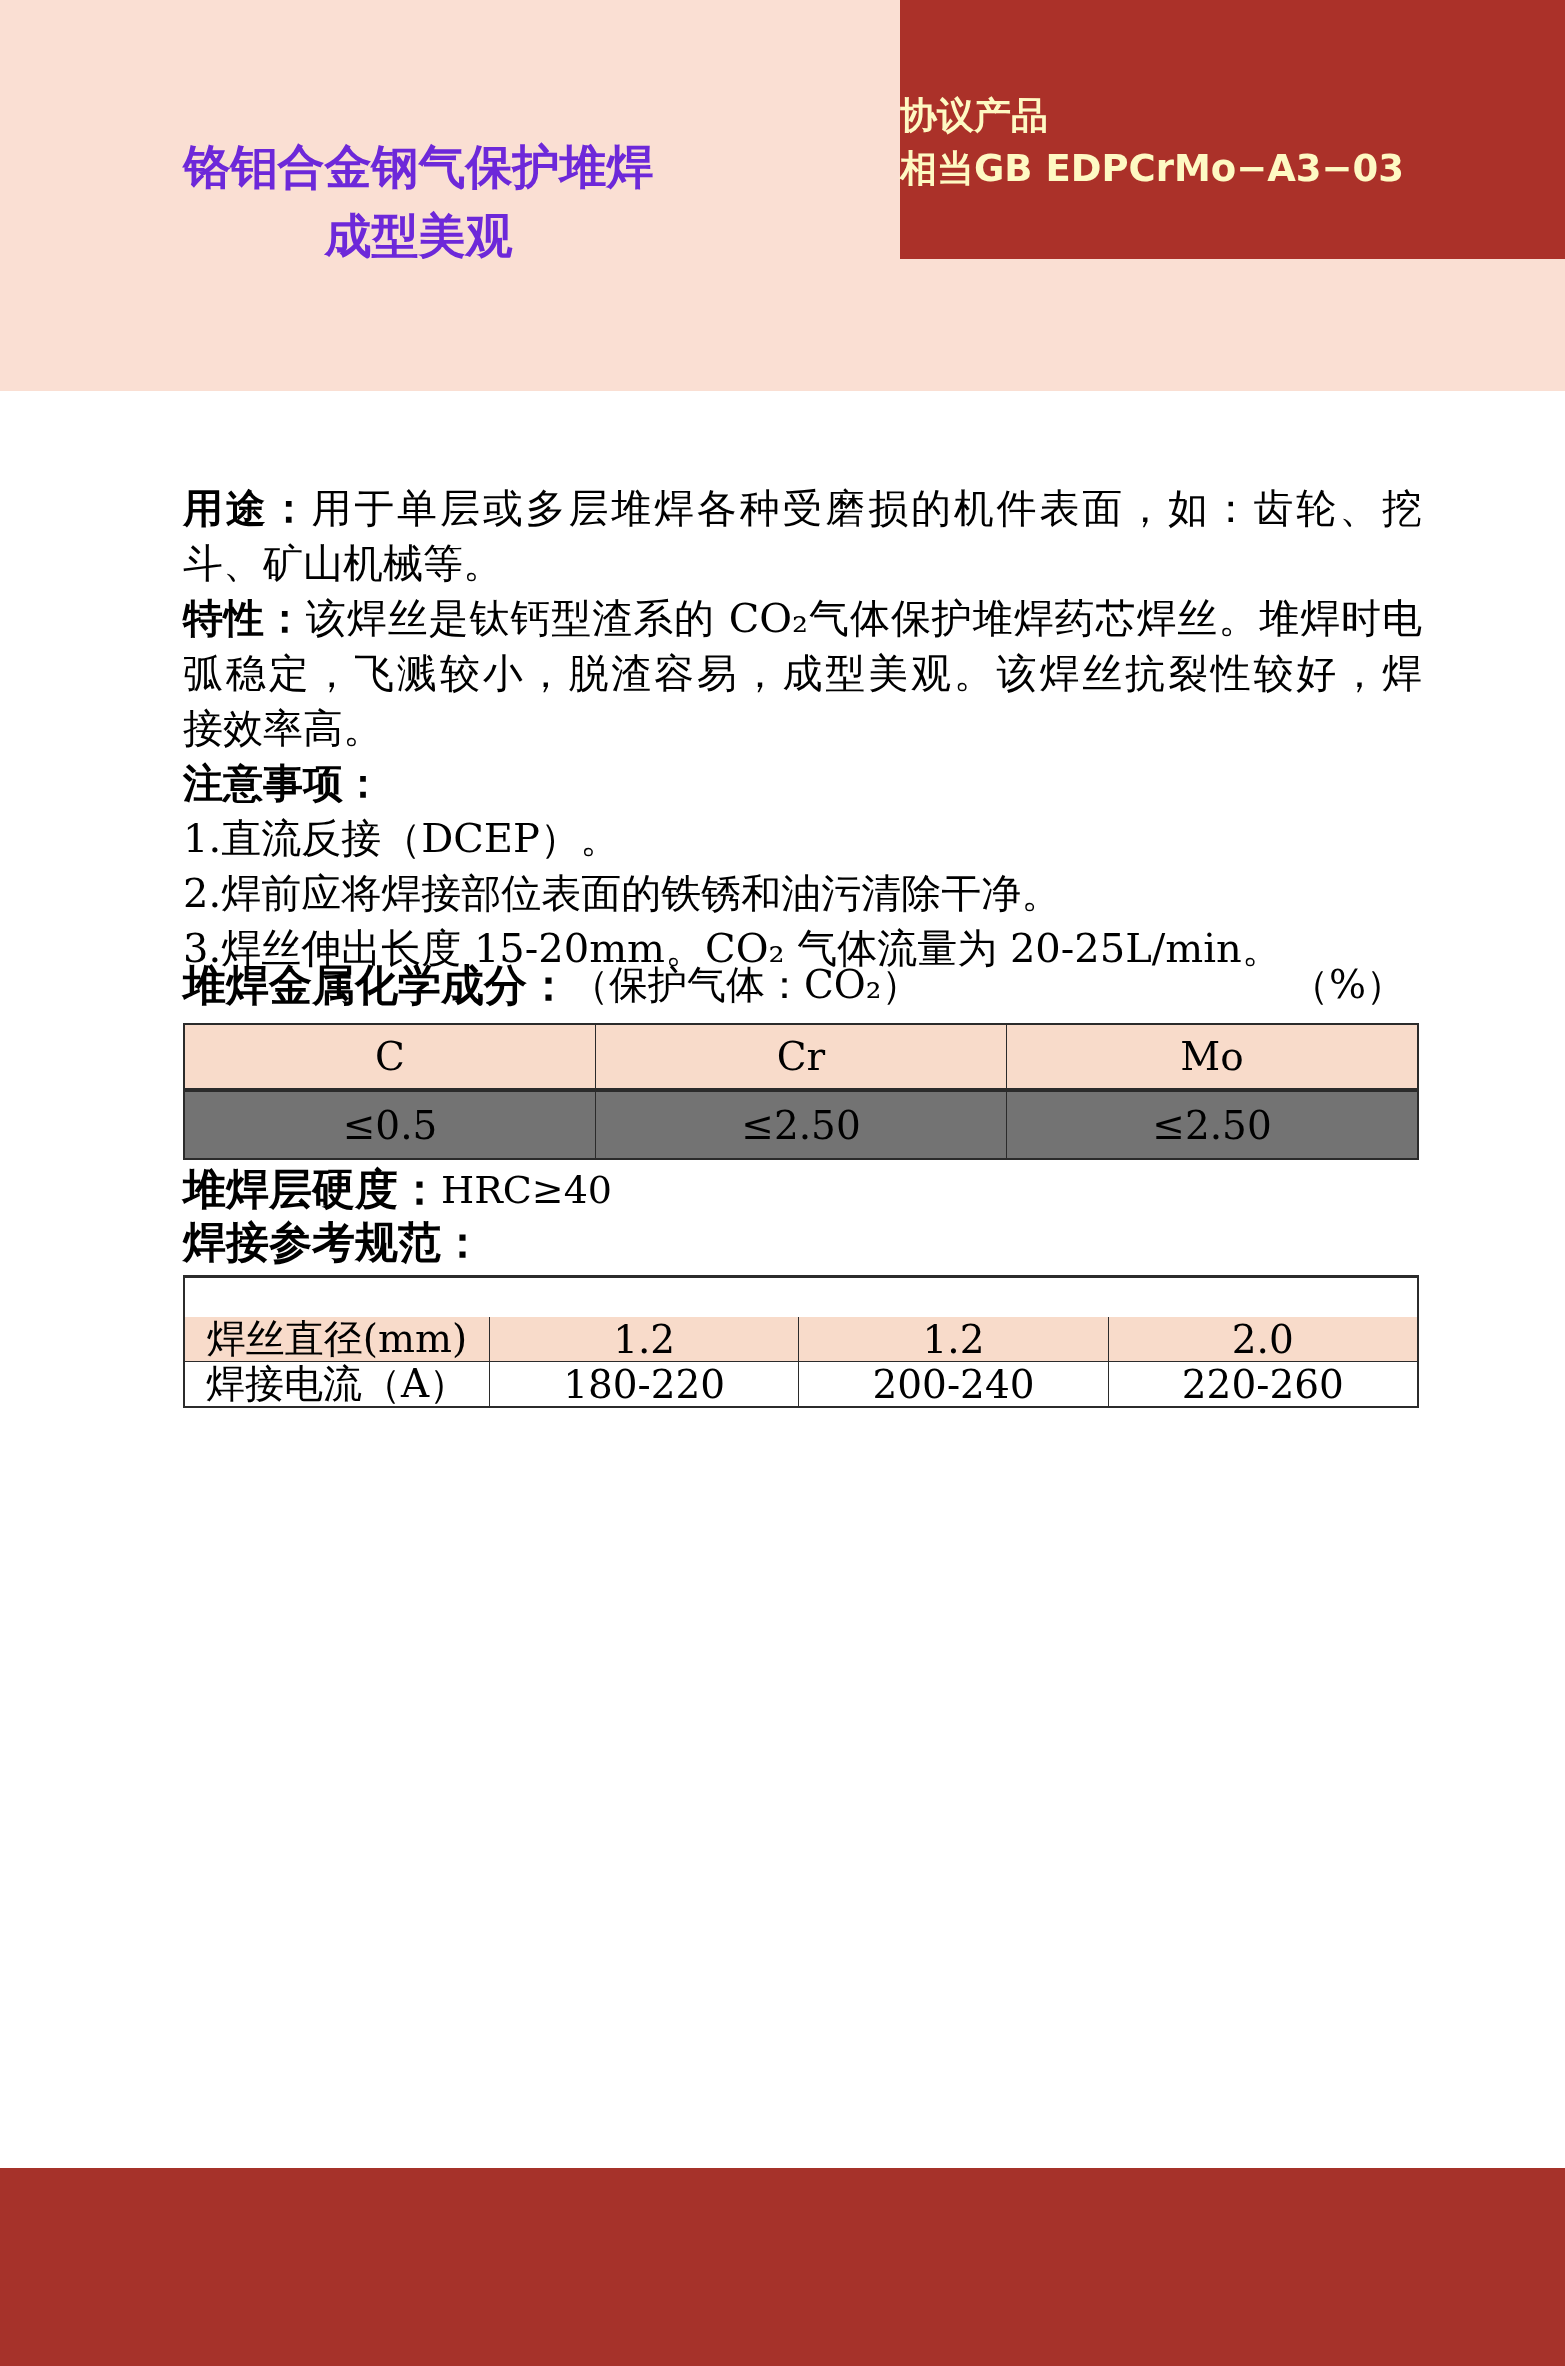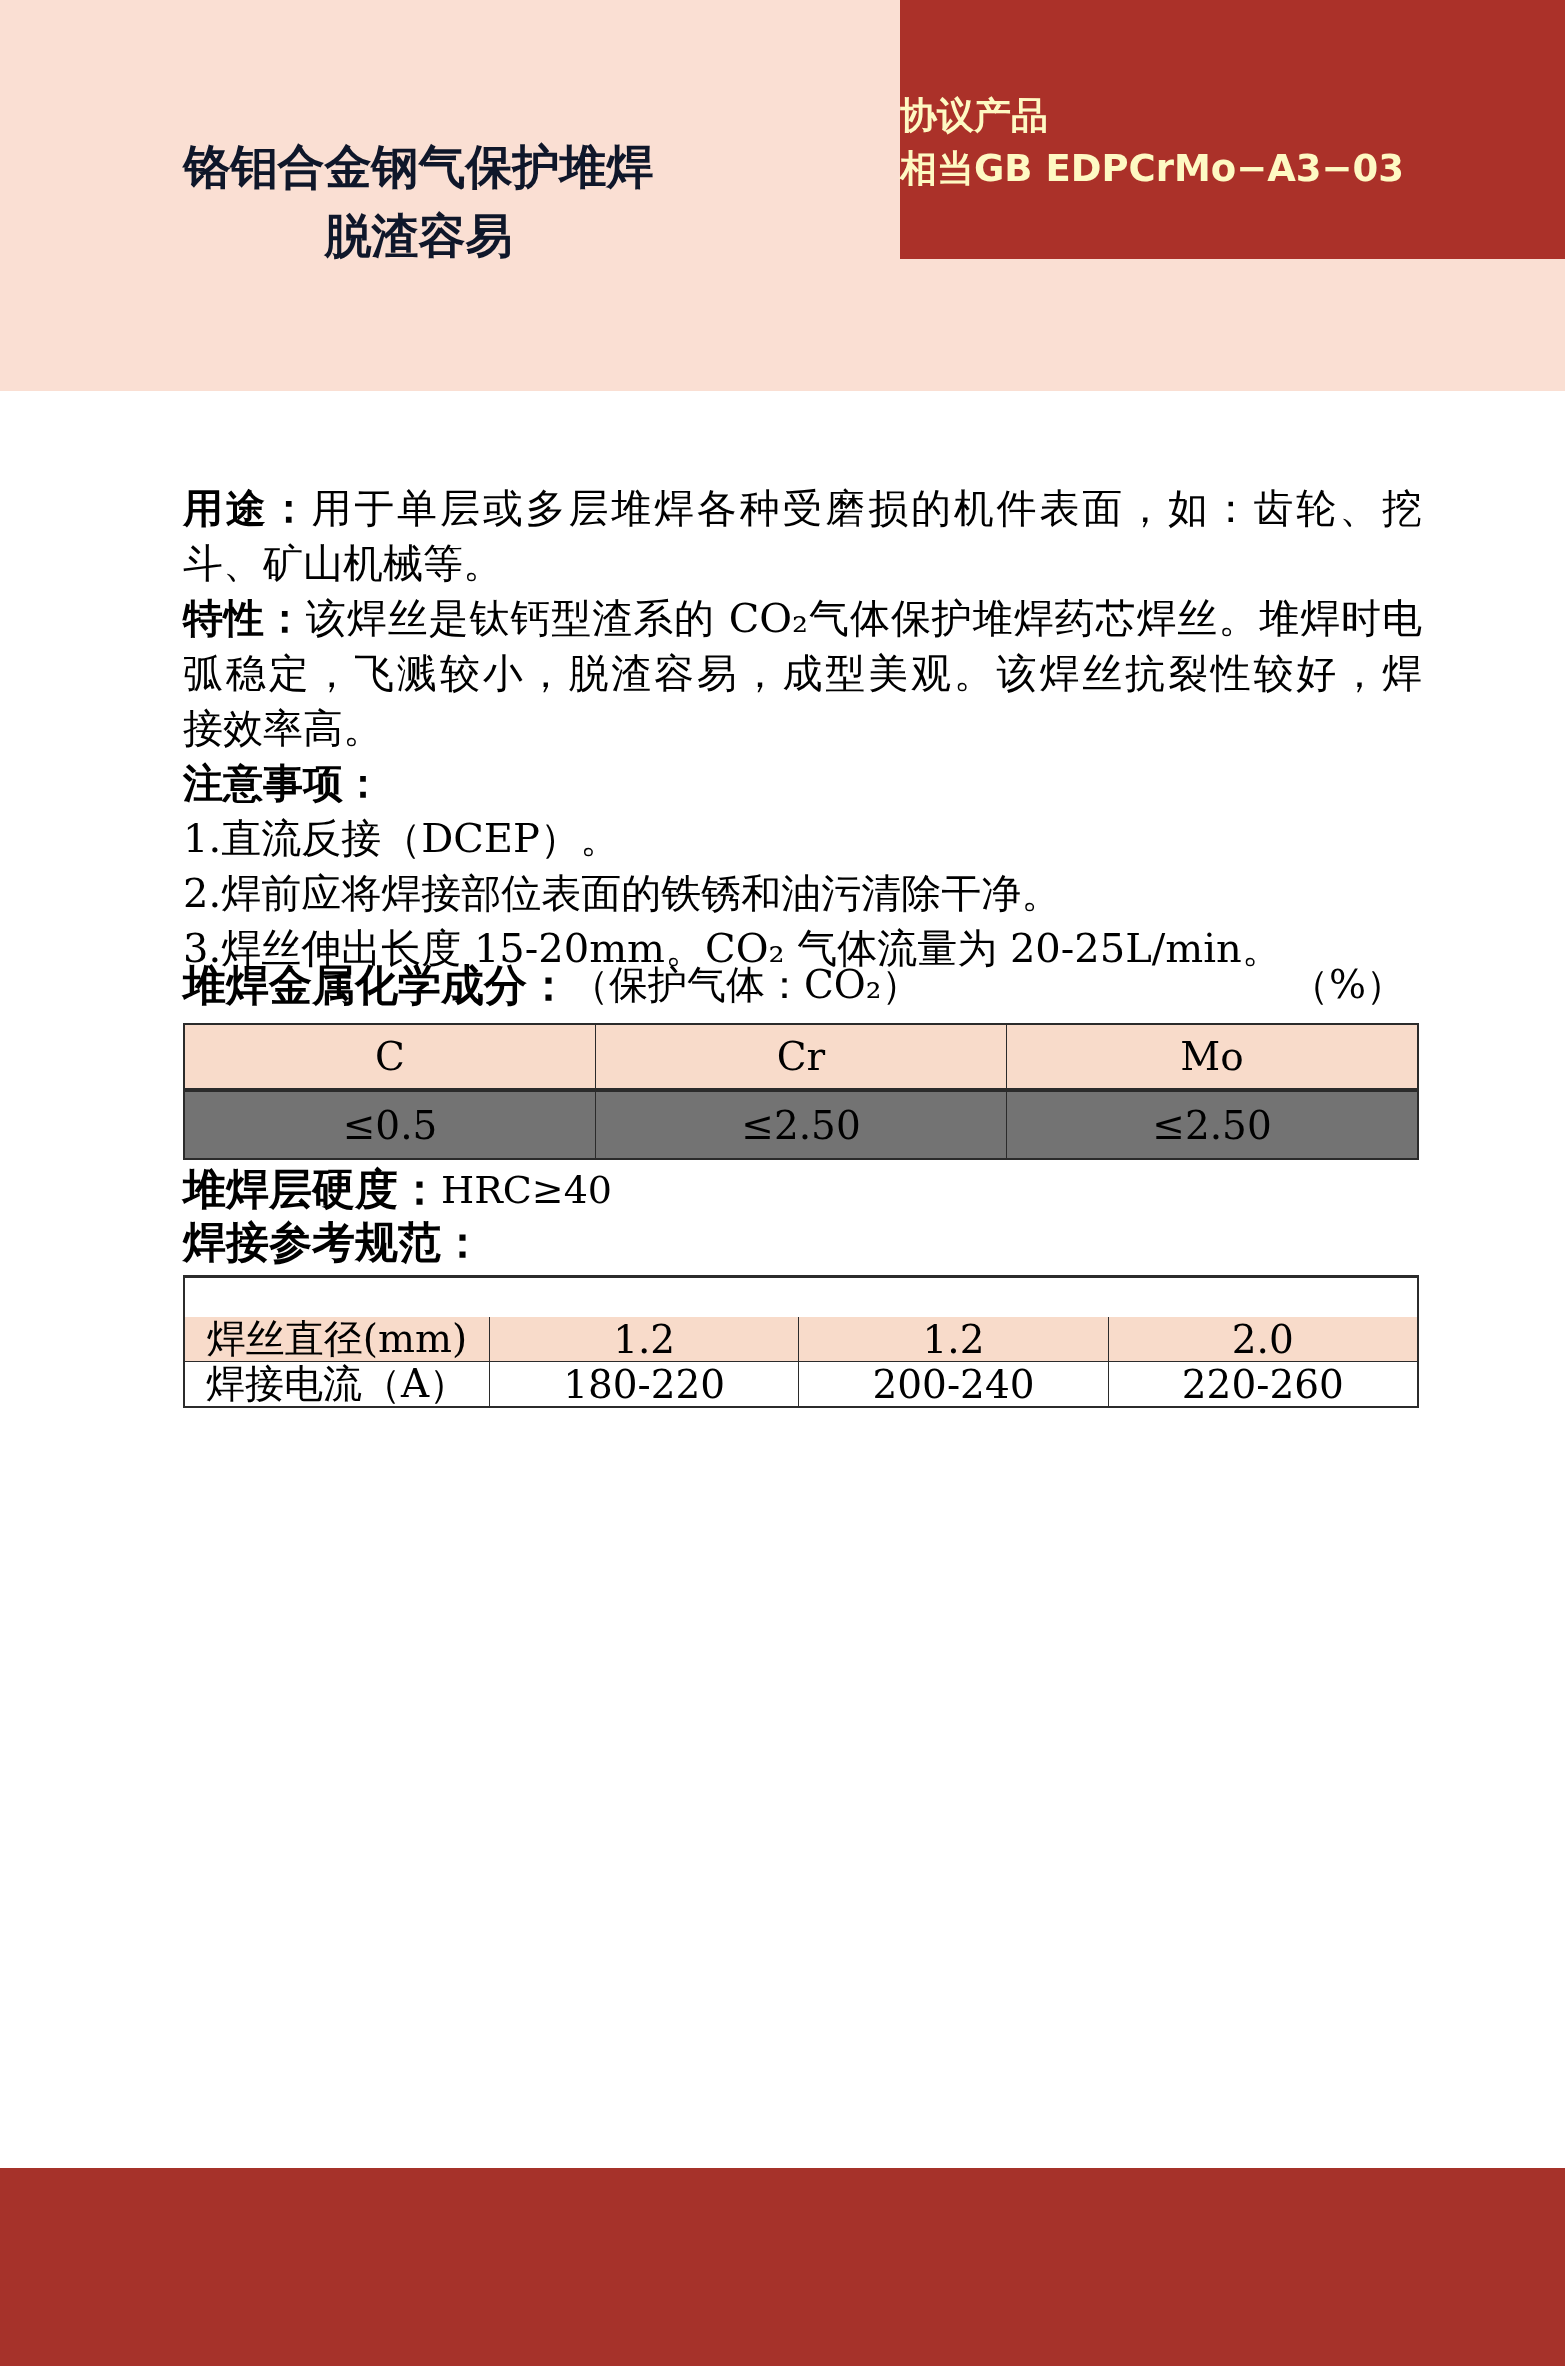--- a/index.html
+++ b/index.html
@@ -17,21 +17,21 @@
   .badge{
     position:absolute;left:900px;top:0;width:762px;height:259px;
     box-sizing:border-box;padding:89px 134px 0 0;
     color:#fef9c3;text-align:left;
     font-family:var(--sans);font-weight:bold;font-size:37px;line-height:53px;
     white-space:nowrap;
   }
   .title{
     position:absolute;left:181px;top:132px;width:475px;
     text-align:center;font-family:var(--sans);font-weight:bold;
-    font-size:47px;line-height:69px;color:#0f172a;
+    font-size:47px;line-height:69px;color:#6d28d9;
   }
   
   .body-lines{
     position:absolute;left:183px;top:481px;width:1239px;
     font-size:40px;line-height:55px;
   }
   .body-line{height:55px;}
   .body-line.fill{text-align:justify;text-align-last:justify;}
   .lbl{font-family:var(--sans);font-weight:bold;}
   
@@ -78,21 +78,21 @@
 </style>
 </head>
 <body>
 
 <div class="page">
 
   <div class="pink-band" style="background: rgb(250, 223, 211);"></div>
 
   <div class="title">
     <div>铬钼合金钢气保护堆焊</div>
-    <div>脱渣容易</div>
+    <div>成型美观</div>
   </div>
 
   <div class="badge" style="background: rgb(171, 49, 41);">
     <div>协议产品</div>
     <div>相当GB EDPCrMo−A3−03</div>
   </div>
 
   <div class="body-lines" id="body-lines">
       <div class="body-line fill"><span class="lbl">用途：</span><span>用于单层或多层堆焊各种受磨损的机件表面，如：齿轮、挖</span></div>
       <div class="body-line"><span>斗、矿山机械等。</span></div>

